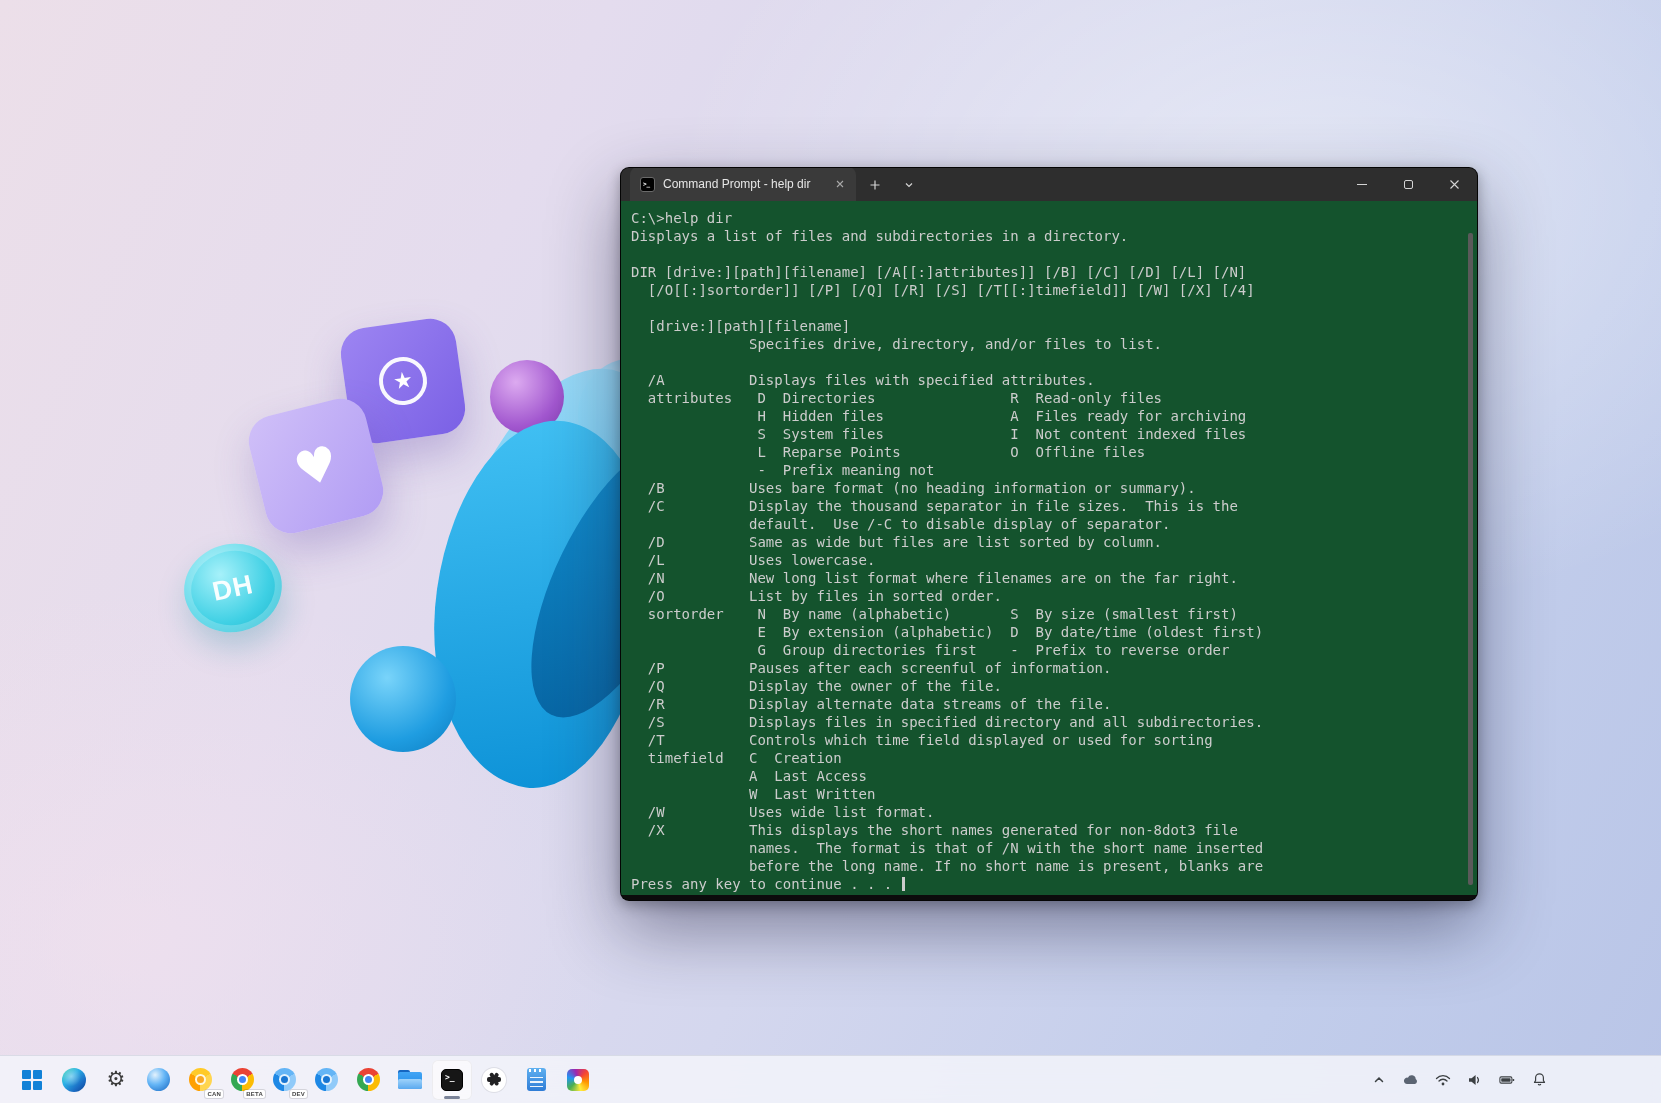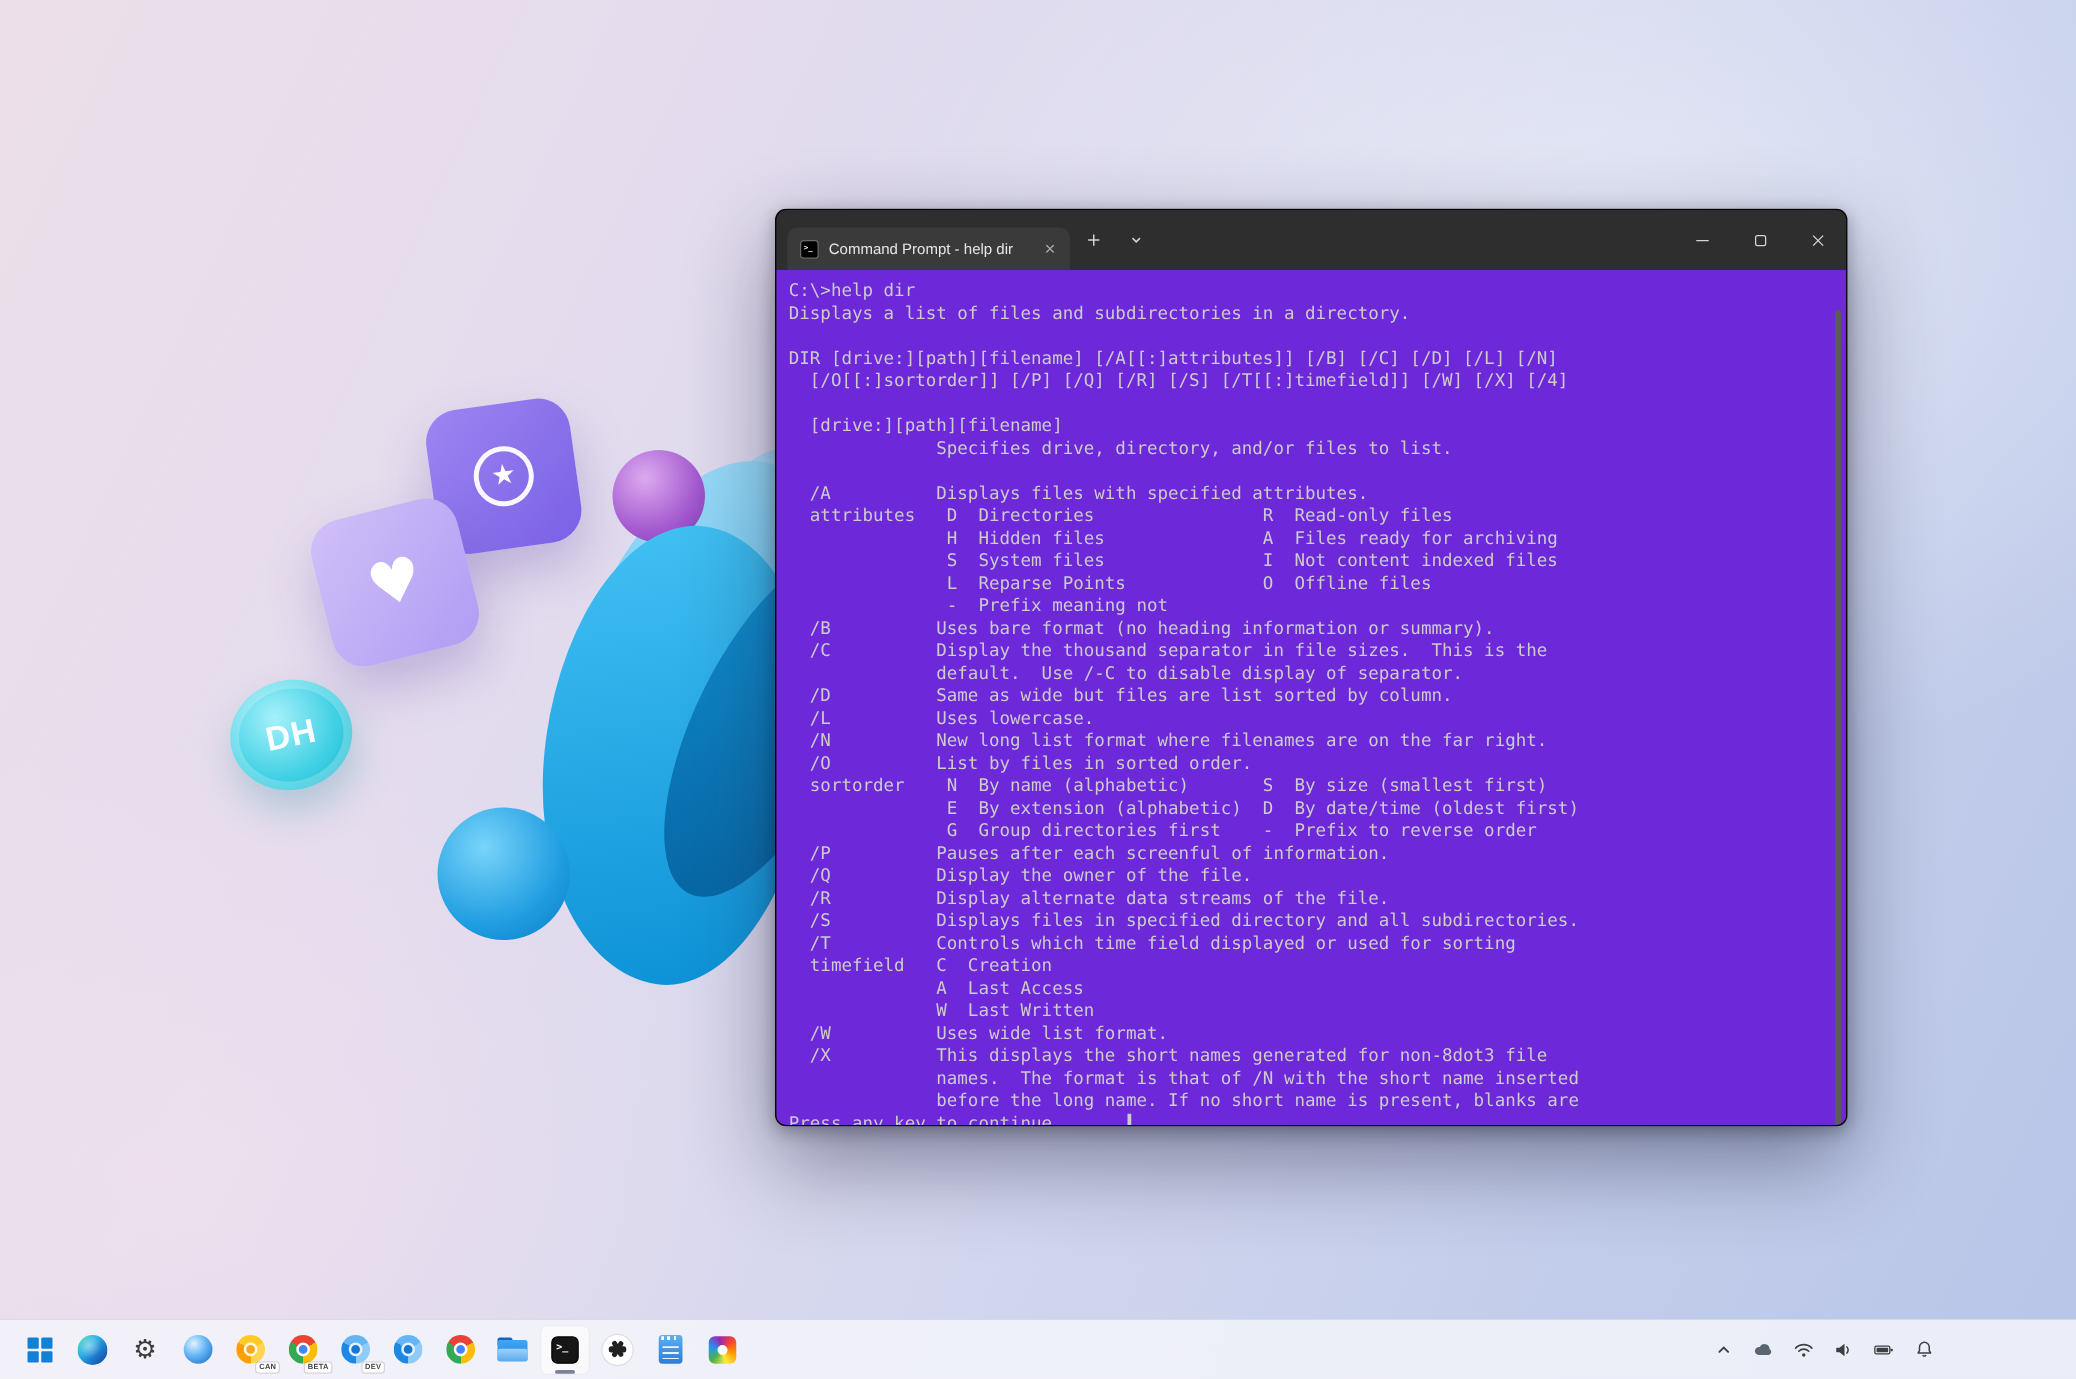--- a/index.html
+++ b/index.html
@@ -44,38 +44,38 @@
     background: radial-gradient(circle at 40% 32%, #a6f1fa, #3fd0e4 58%, #17b1c9);
     box-shadow: inset 0 0 0 7px rgba(255,255,255,.22), 0 16px 30px rgba(20,130,150,.25);
     display:flex; align-items:center; justify-content:center; }
   .disc-label { color:rgba(255,255,255,.95); font-weight:bold; font-size:27px; letter-spacing:1px; }
 
   
   .window { position:absolute; left:620px; top:167px; width:858px; height:734px;
     border-radius:9px; overflow:hidden; background:#0c0c0c;
     border:1px solid rgba(0,0,0,.6);
     box-shadow: 0 28px 70px rgba(25,25,55,.45), 0 4px 14px rgba(0,0,0,.30); }
-  .titlebar { height:48px; background:#2e2e2e; display:flex; align-items:center; }
+  .titlebar { height:33px; background:#2e2e2e; display:flex; align-items:center; }
   .tab { align-self:flex-end; height:34px; width:226px; margin-left:9px; padding:0 6px 0 10px;
     background:#3a3a3a; border-radius:8px 8px 0 0; display:flex; align-items:center; gap:8px; cursor:pointer; }
   .cmdicon { width:15px; height:15px; background:#000; border:1px solid #6a6a6a; border-radius:3px;
     color:#fff; font-family:"DejaVu Sans Mono",monospace; font-size:6px; font-weight:bold;
     display:flex; padding:2px 0 0 2px; flex:0 0 auto; }
   .tab-title { flex:1; color:#e6e6e6; font-size:12px; white-space:nowrap; overflow:hidden; }
   .tab-close { width:20px; height:20px; border-radius:4px; display:flex; align-items:center; justify-content:center; cursor:pointer; }
   .tb-btn { width:30px; height:28px; margin-left:4px; background:transparent; border:none; border-radius:4px;
     display:flex; align-items:center; justify-content:center; cursor:pointer; }
   .drag-space { flex:1; height:100%; }
   .win-controls { display:flex; height:40px; }
   .win-controls button { width:46px; height:40px; background:transparent; border:none;
     display:flex; align-items:center; justify-content:center; cursor:pointer; }
   .glyph-min { width:10px; height:1px; background:#d4d4d4; display:block; }
   .glyph-max { width:9px; height:9px; border:1px solid #d4d4d4; border-radius:2px; display:block; }
 
-  .term { position:relative; height:694px; background:#6d28d9; padding:8px 14px 0 10px; }
+  .term { position:relative; height:694px; background:#14532d; padding:8px 14px 0 10px; }
   .term-pre { margin:0; font-family:"DejaVu Sans Mono","Liberation Mono",monospace;
     font-size:14px; line-height:18px; color:#cccccc; white-space:pre; }
   .cursor { display:inline-block; width:3px; height:14px; background:#cccccc; vertical-align:-2px; margin-left:1px; }
   .sb { position:absolute; right:2px; top:4px; bottom:4px; width:9px; }
   .sb-thumb { position:absolute; top:28px; bottom:6px; left:2px; width:5px; background:#5a5a5a; border-radius:2px; }
 
   
   .taskbar { position:absolute; left:0; right:0; bottom:0; height:48px;
     background:rgba(243,245,250,.85); backdrop-filter:blur(18px);
     border-top:1px solid rgba(110,120,150,.18);

